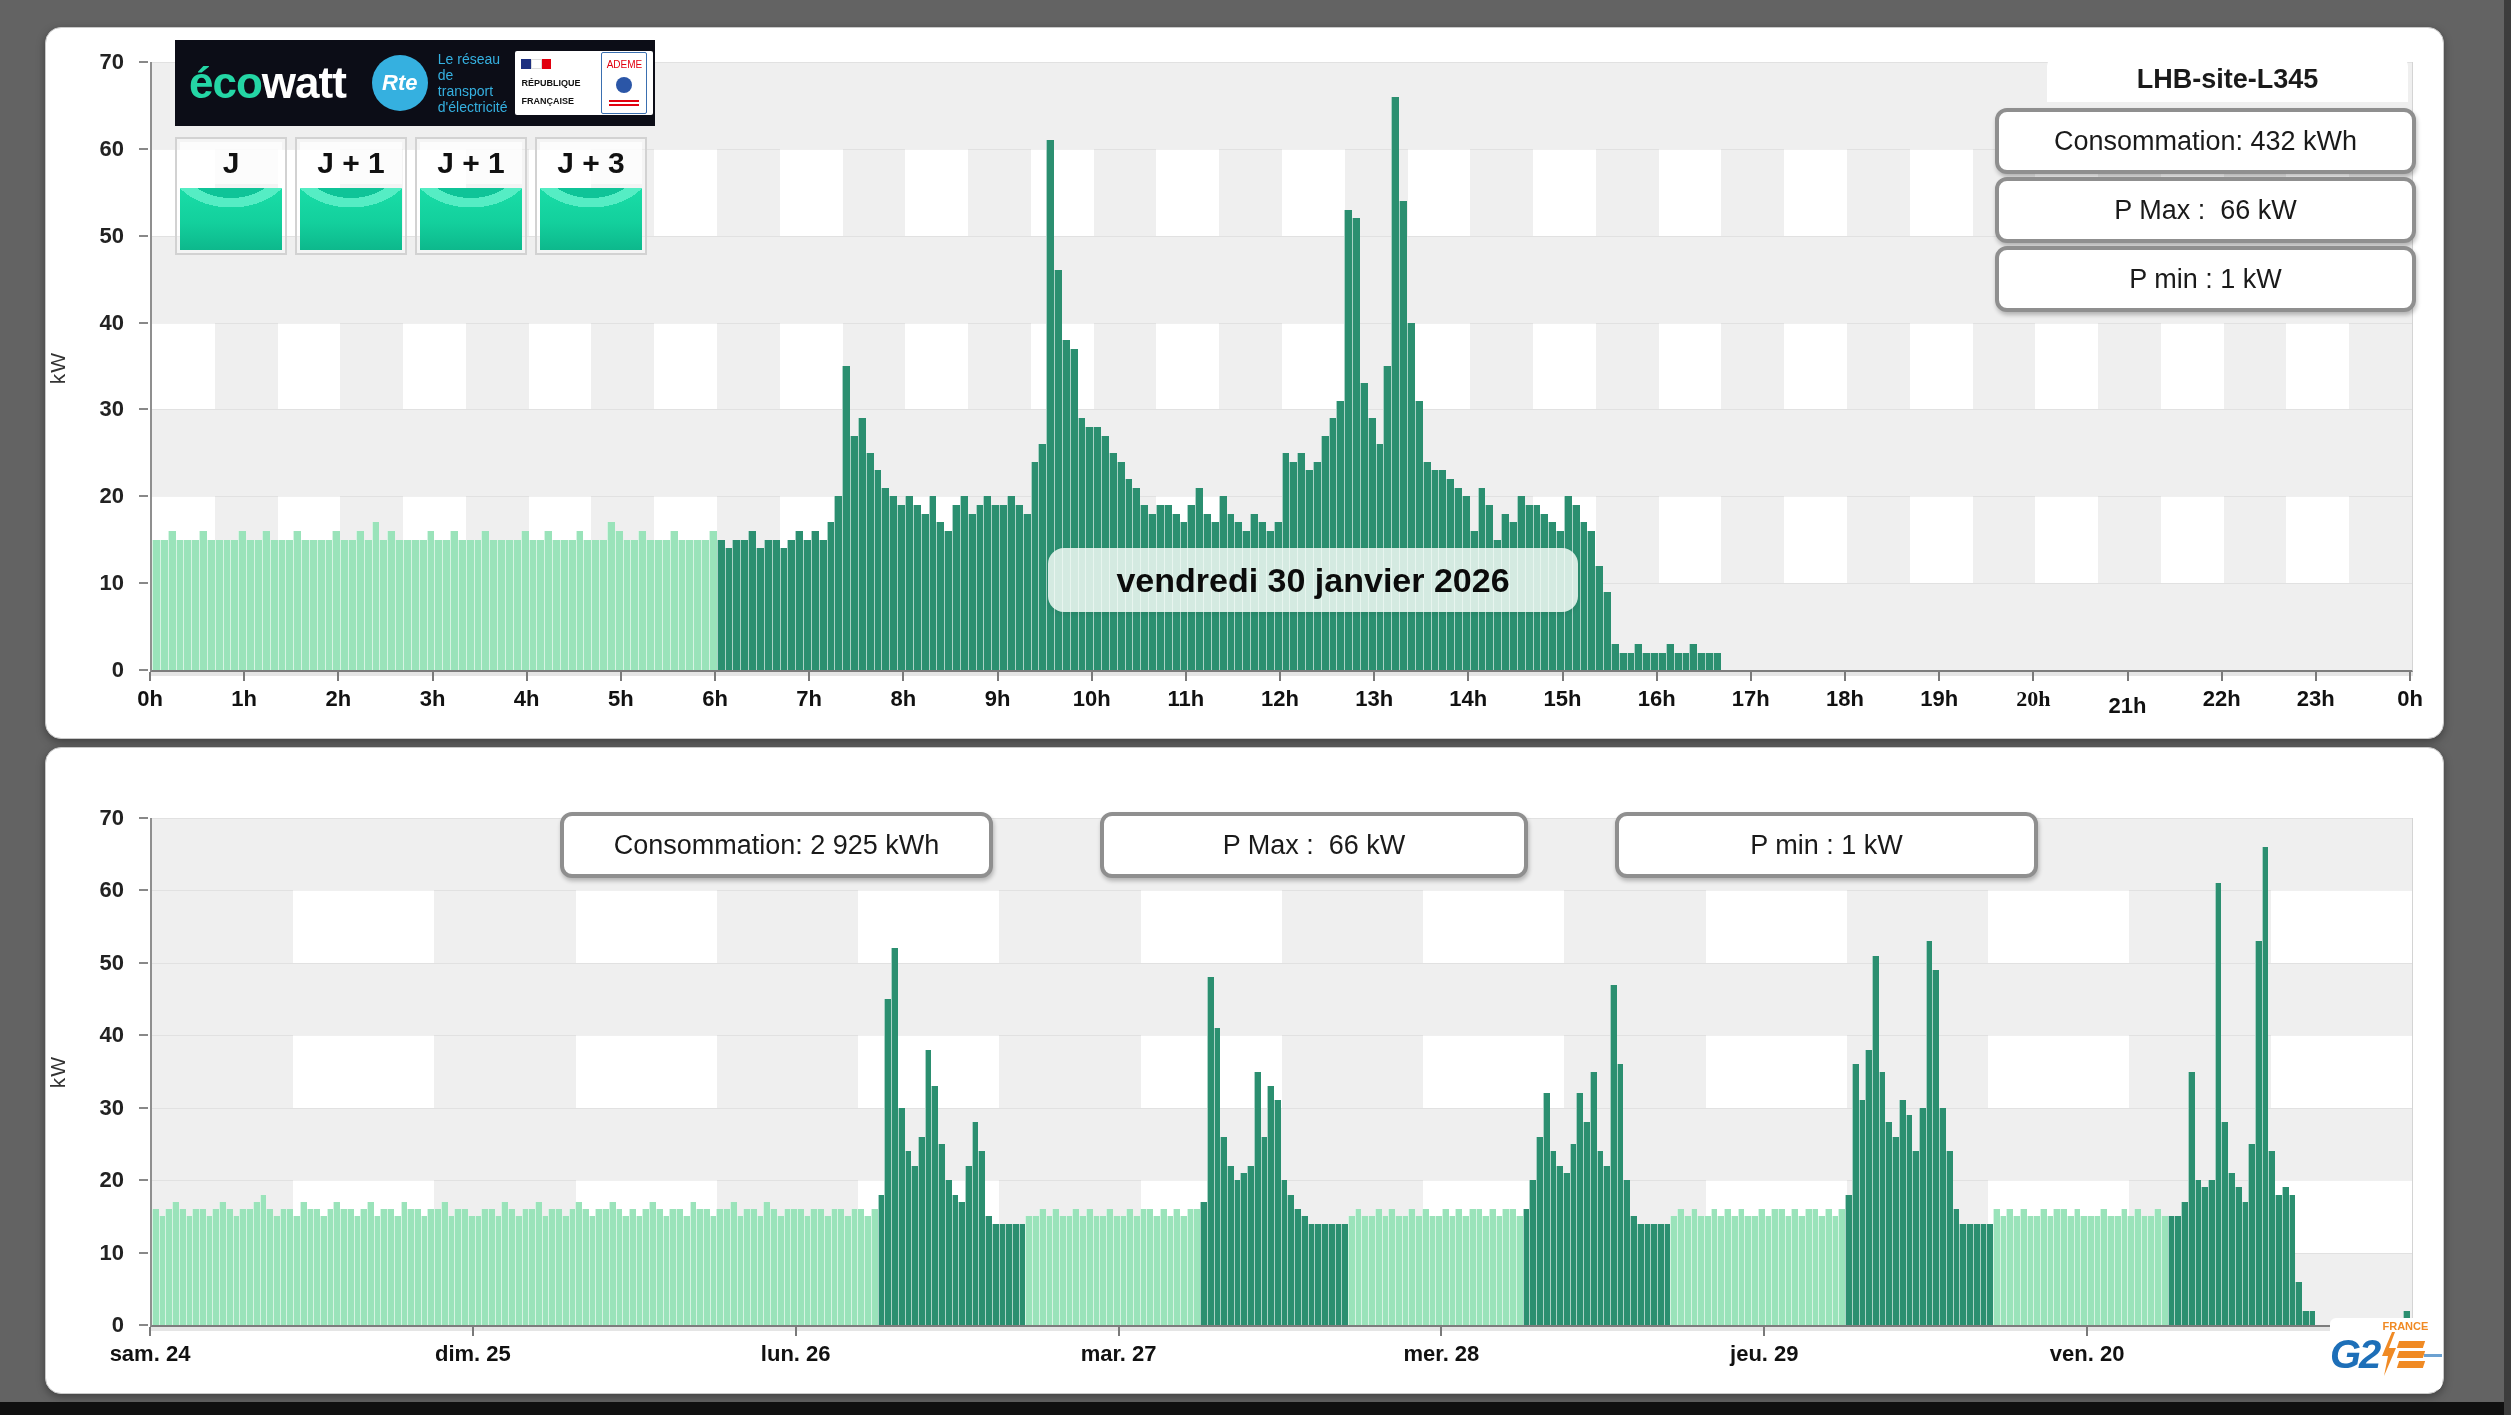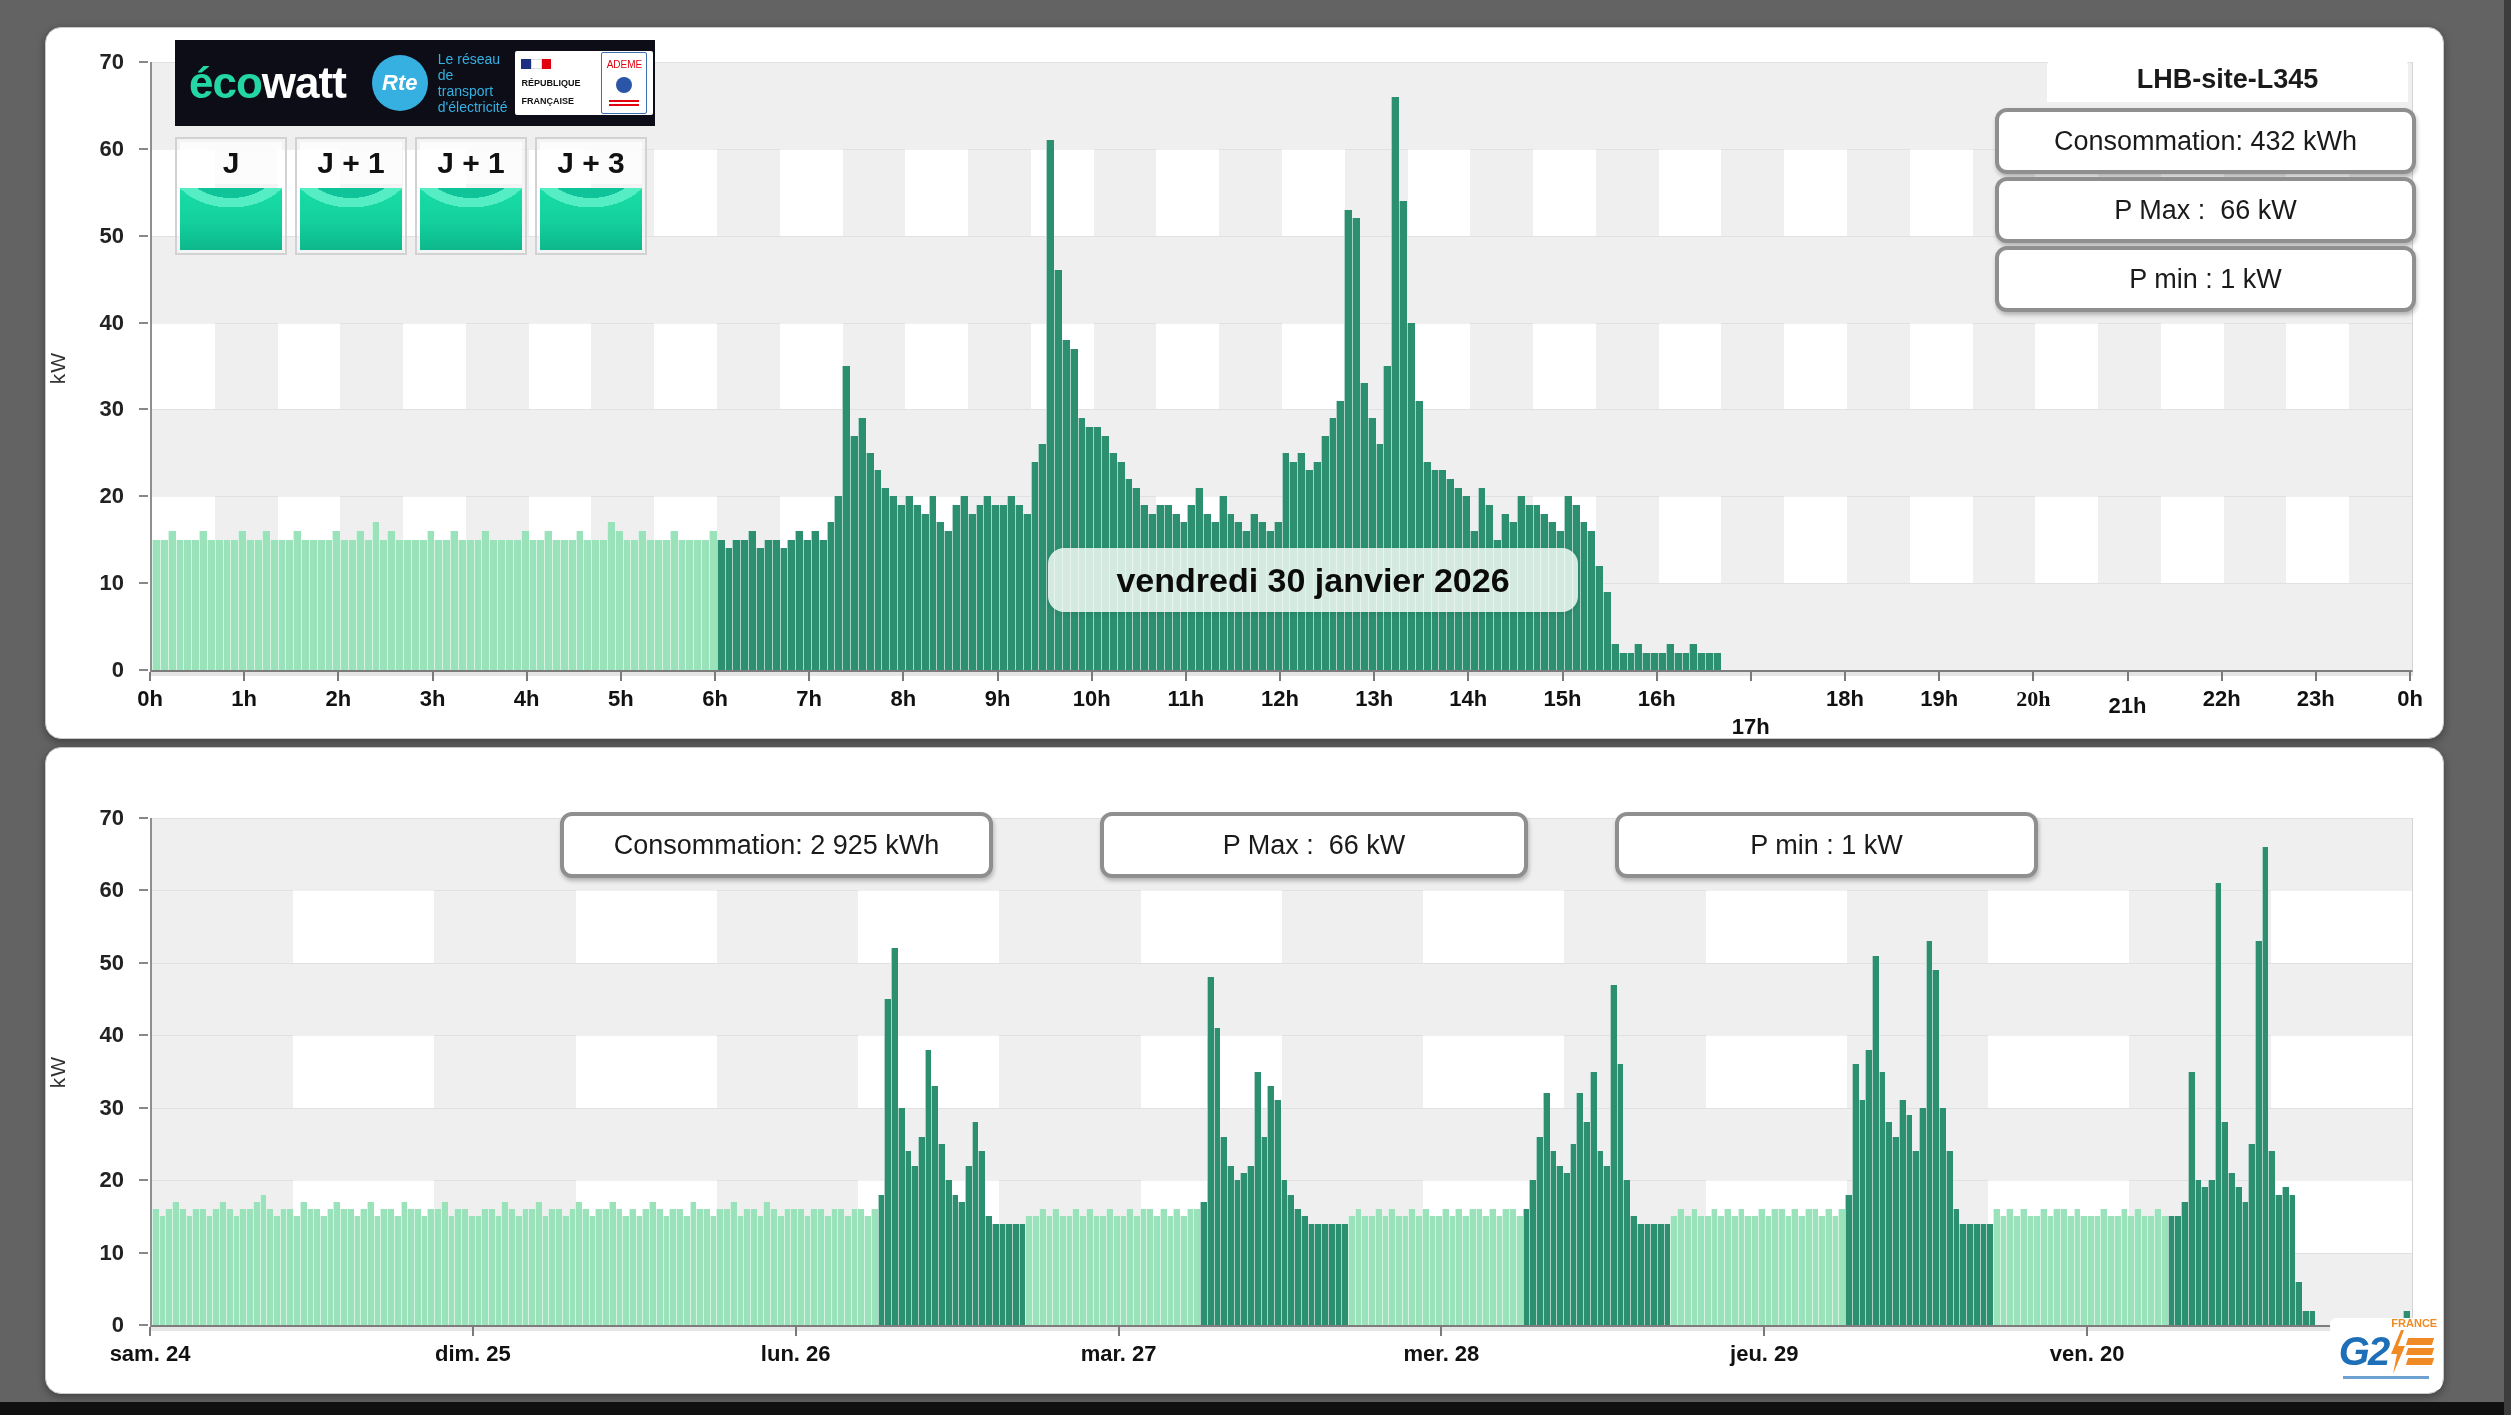--- a/index.html
+++ b/index.html
@@ -87,21 +87,21 @@
   #stat-week-0{left:560px;top:812px;width:425px;height:58px;}
   #stat-week-1{left:1100px;top:812px;width:420px;height:58px;}
   #stat-week-2{left:1615px;top:812px;width:415px;height:58px;}
 
   #overlay-date{position:absolute;left:1048px;top:548px;width:530px;height:64px;z-index:4;
      background:rgba(244,251,247,.84);border-radius:16px;display:flex;align-items:center;justify-content:center;
      font-size:34px;font-weight:700;color:#0b0b0b;box-shadow:0 2px 5px rgba(0,0,0,.08);}
 
   
   #g2e{position:absolute;left:2330px;top:1318px;width:112px;height:72px;background:#fff;border-radius:6px;
-     display:flex;flex-direction:column;align-items:center;justify-content:center;z-index:6;}
+     display:flex;flex-direction:row;align-items:center;justify-content:center;z-index:6;}
   #g2e .row{display:flex;align-items:center;position:relative;}
   #g2e .g2{font-size:40px;font-weight:800;color:#1d6fb8;font-style:italic;letter-spacing:-2px;}
   #g2e .bolt{width:16px;height:44px;margin:0 1px 0 2px;}
   #g2e .ebars{display:flex;flex-direction:column;gap:3px;}
   #g2e .ebars i{display:block;width:26px;height:7px;background:#f08built;}
   #g2e .ebars i{background:#f08a24;transform:skewX(-18deg);}
   #g2e .france{position:absolute;right:-4px;top:-12px;font-size:11px;font-weight:800;color:#f08a24;}
   #g2e .tagline{margin-top:2px;width:86px;height:3px;background:#1d6fb8;opacity:.65;}
 </style>
 </head>
@@ -504,21 +504,21 @@
       <span class="xl" style="left: 29.1667%;">7h</span>
       <span class="xl" style="left: 33.3333%;">8h</span>
       <span class="xl" style="left: 37.5%;">9h</span>
       <span class="xl" style="left: 41.6667%;">10h</span>
       <span class="xl" style="left: 45.8333%;">11h</span>
       <span class="xl" style="left: 50%;">12h</span>
       <span class="xl" style="left: 54.1667%;">13h</span>
       <span class="xl" style="left: 58.3333%;">14h</span>
       <span class="xl" style="left: 62.5%;">15h</span>
       <span class="xl" style="left: 66.6667%;">16h</span>
-      <span class="xl" style="left: 70.8333%; margin-top: 28px;">17h</span>
+      <span class="xl" style="left: 70.8333%;">17h</span>
       <span class="xl" style="left: 75%;">18h</span>
       <span class="xl" style="left: 79.1667%;">19h</span>
       <span class="xl" style="left: 83.3333%; font-family: Liberation Serif, serif;">20h</span>
       <span class="xl" style="left: 87.5%; margin-top: 7px;">21h</span>
       <span class="xl" style="left: 91.6667%;">22h</span>
       <span class="xl" style="left: 95.8333%;">23h</span>
       <span class="xl" style="left: 100%;">0h</span>
     </div>
 </div>
 <div id="overlay-date">vendredi 30 janvier 2026</div>

